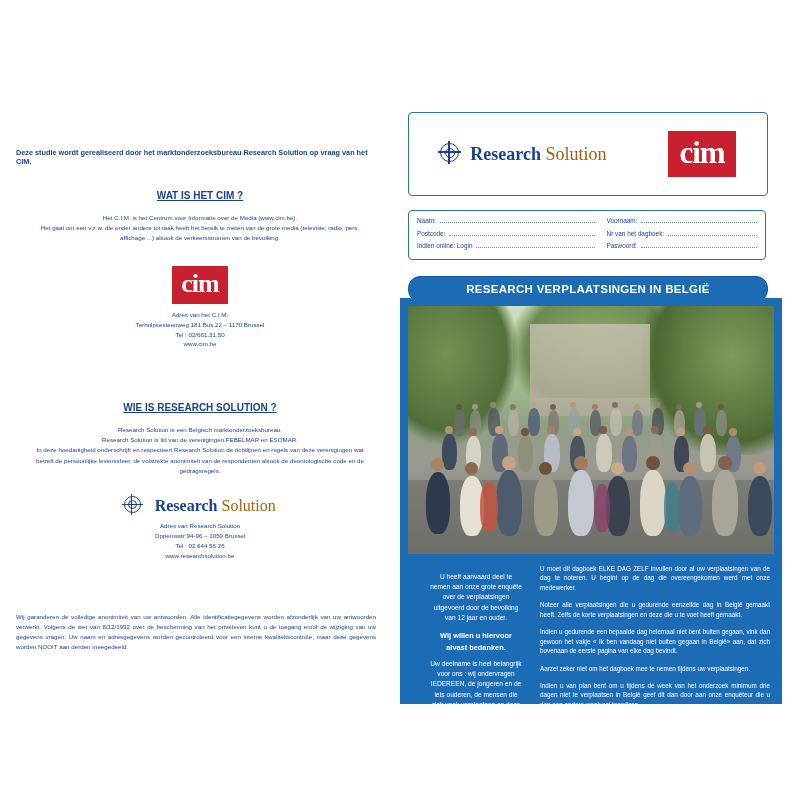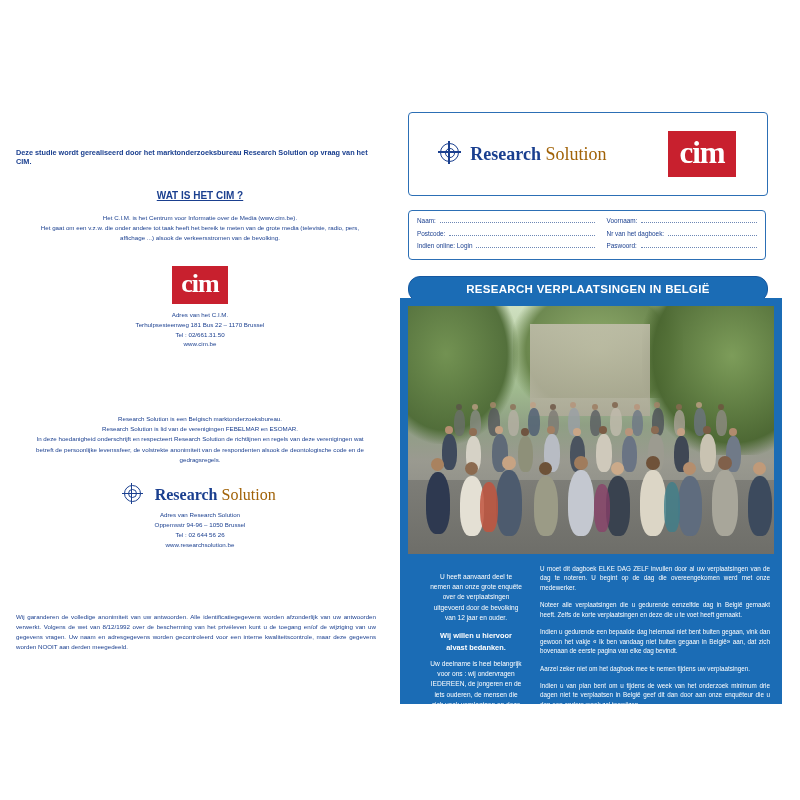--- a/index.html
+++ b/index.html
@@ -344,20 +344,21 @@
     </div>
     <div class="addr-block">
       <div class="addr-head">Adres van het C.I.M.</div>
       <div>Terhulpsesteenweg 181 Bus 22 – 1170 Brussel</div>
       <div>Tel : 02/661.31.50</div>
       <div>www.cim.be</div>
     </div>
   </div>
 
   <div id="rs-section">
+    <div class="sec-title">WIE IS RESEARCH SOLUTION ?</div>
     <div class="sec-body" style="white-space: pre-line;">Research Solution is een Belgisch marktonderzoeksbureau.
 Research Solution is lid van de verenigingen  FEBELMAR en ESOMAR.
 In deze hoedanigheid onderschrijft en respecteert Research Solution de richtlijnen en regels van deze verenigingen wat betreft de persoonlijke levenssfeer, de volstrekte anonimiteit van de respondenten alsook de deontologische code en de gedragsregels.</div>
     <div class="rs-logo-block">
       <span class="rs-target">
         <span class="ring r1"></span>
         <span class="ring r2"></span>
         <span class="cross-h"></span>
         <span class="cross-v"></span>
       </span>

